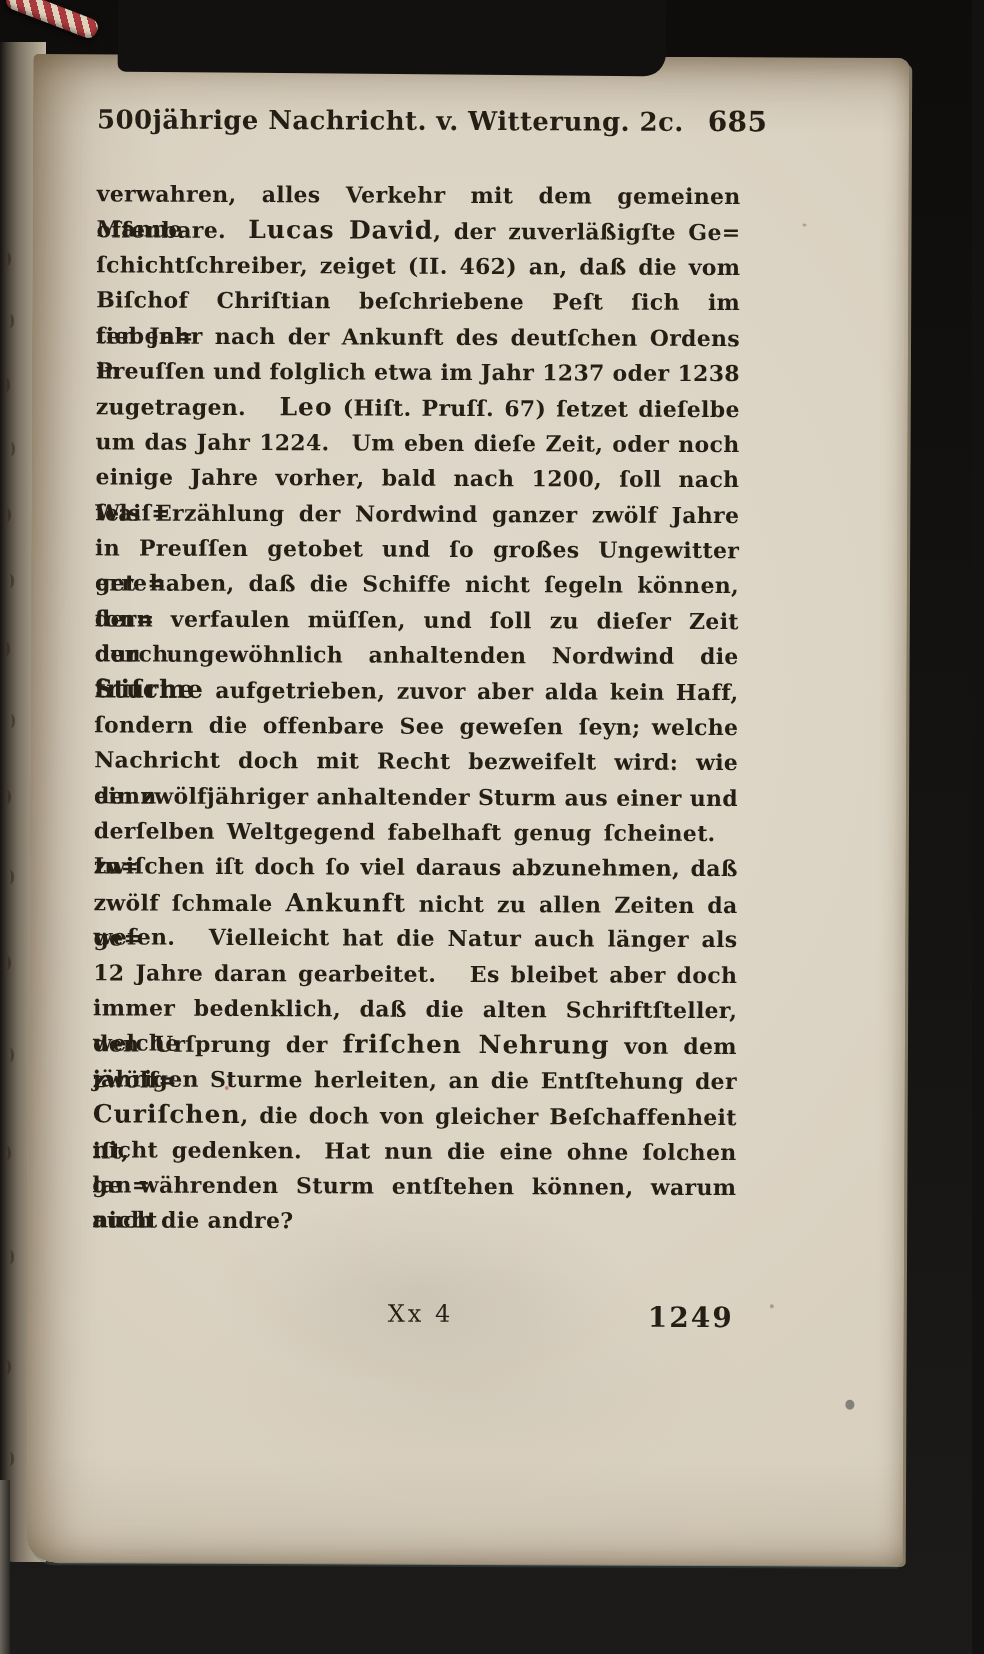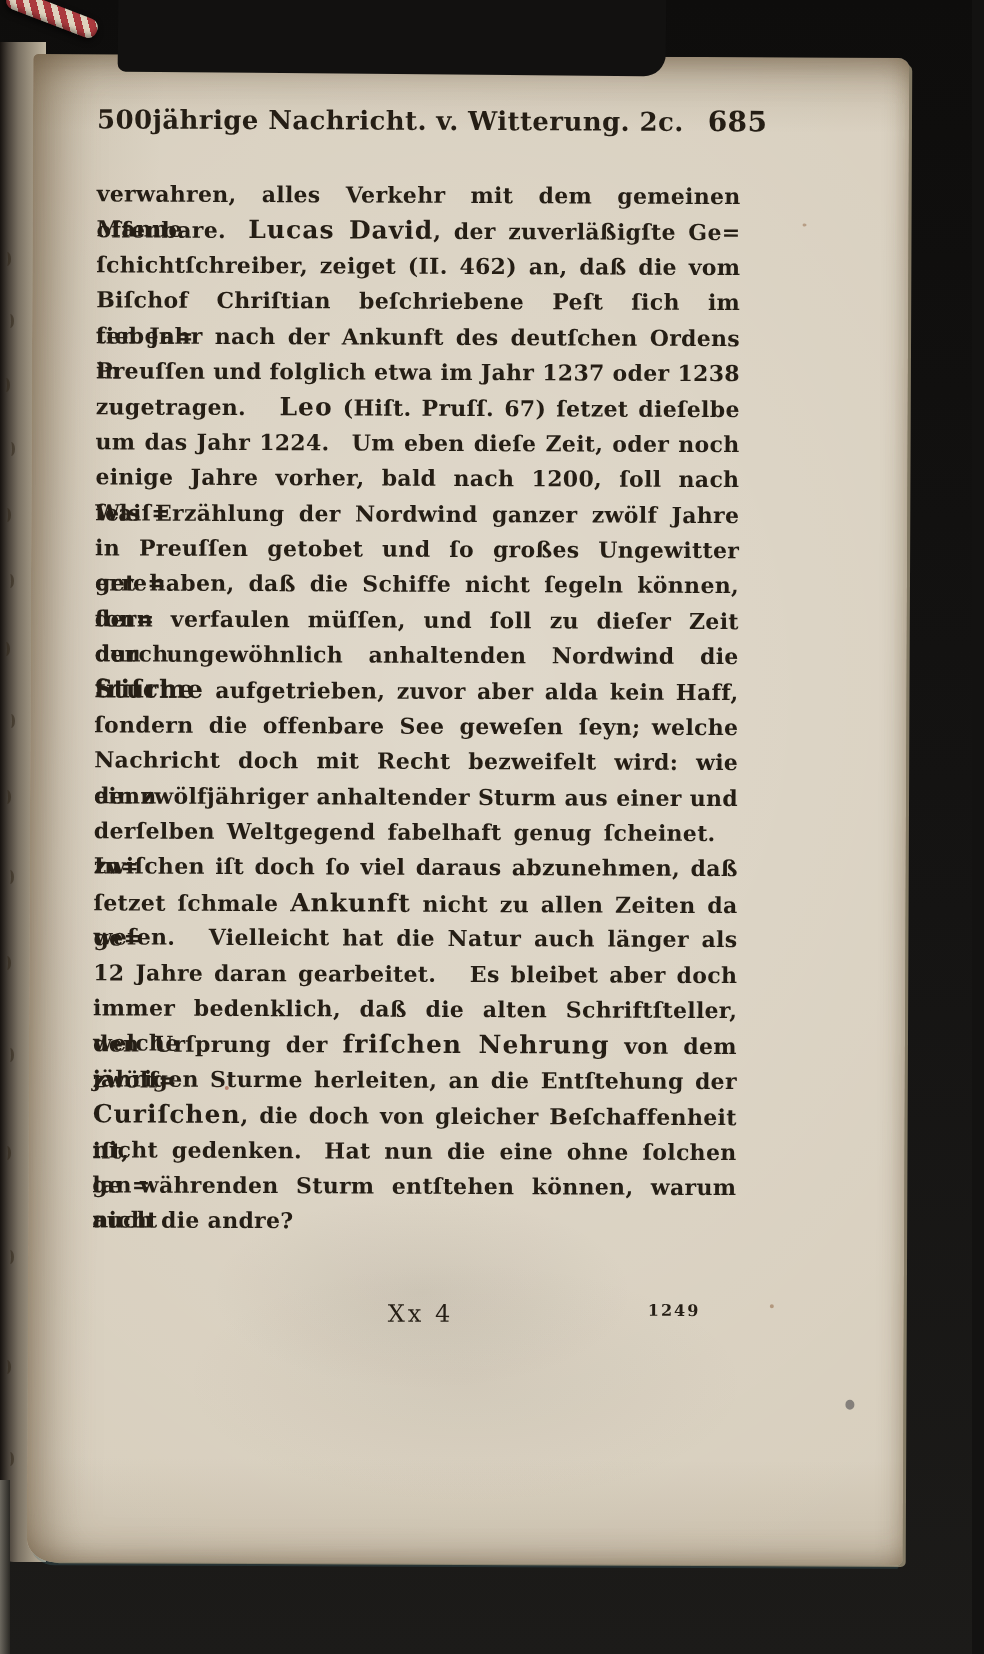--- a/index.html
+++ b/index.html
@@ -48,21 +48,21 @@
   .header{font-size:26px;font-weight:bold;text-align:center;line-height:34px;
     letter-spacing:.4px;white-space:nowrap;}
   .header .pagenum{margin-left:24px;font-size:28px;}
   .body{margin-top:40px;}
   .line{font-size:22px;font-weight:bold;line-height:35.4px;letter-spacing:.3px;
     text-align:justify;text-align-last:justify;height:35.4px;overflow:visible;}
   .line.last{text-align-last:left;}
   .line .em{font-size:25px;letter-spacing:1px;}
   .sig-row{position:absolute;top:1196px;left:0;width:644px;height:40px;}
   .sig{position:absolute;left:296px;font-size:24px;font-weight:normal;letter-spacing:3px;}
-  .catch{position:absolute;left:556px;font-size:16px;font-weight:bold;letter-spacing:2px;}
+  .catch{position:absolute;left:556px;font-size:28px;font-weight:bold;letter-spacing:2px;}
   .speck{position:absolute;border-radius:50%;}
   .s1{left:818px;top:1342px;width:9px;height:10px;background:rgba(118,114,110,.85);}
   .s2{left:742px;top:1247px;width:4px;height:4px;background:rgba(140,95,60,.5);}
   .s3{left:196px;top:1031px;width:4px;height:4px;background:rgba(150,60,40,.55);}
   .s4{left:770px;top:166px;width:4px;height:3px;background:rgba(140,95,60,.45);}
   
   .board-edge{position:absolute;left:0;top:1480px;width:10px;height:174px;
     background:linear-gradient(90deg,#6b675e,#2a2824);}
 </style>
 </head>
@@ -110,21 +110,21 @@
           <div class="line"><span>in Preuſſen getobet und ſo großes Ungewitter erre=</span></div>
           <div class="line"><span>get haben, daß die Schiffe nicht ſegeln können, ſon=</span></div>
           <div class="line"><span>dern verfaulen müſſen, und ſoll zu dieſer Zeit durch</span></div>
           <div class="line"><span>den ungewöhnlich anhaltenden Nordwind die </span><span class="em">friſche</span></div>
           <div class="line"><span class="em">Sturme</span><span> aufgetrieben, zuvor aber alda kein Haff,</span></div>
           <div class="line"><span>ſondern die offenbare See geweſen ſeyn; welche</span></div>
           <div class="line"><span>Nachricht doch mit Recht bezweifelt wird: wie denn</span></div>
           <div class="line"><span>ein zwölfjähriger anhaltender Sturm aus einer und</span></div>
           <div class="line"><span>derſelben Weltgegend fabelhaft genug ſcheinet. In=</span></div>
           <div class="line"><span>zwiſchen iſt doch ſo viel daraus abzunehmen, daß</span></div>
-          <div class="line"><span>ſetzet ſchmale </span><span class="em">Ankunft</span><span> nicht zu allen Zeiten da ge=</span></div>
+          <div class="line"><span>zwölf ſchmale </span><span class="em">Ankunft</span><span> nicht zu allen Zeiten da ge=</span></div>
           <div class="line"><span>weſen.  Vielleicht hat die Natur auch länger als</span></div>
           <div class="line"><span>12 Jahre daran gearbeitet.  Es bleibet aber doch</span></div>
           <div class="line"><span>immer bedenklich, daß die alten Schriftſteller, welche</span></div>
           <div class="line"><span>den Urſprung der </span><span class="em">friſchen Nehrung</span><span> von dem zwölf=</span></div>
           <div class="line"><span>jährigen Sturme herleiten, an die Entſtehung der</span></div>
           <div class="line"><span class="em">Curiſchen</span><span>, die doch von gleicher Beſchaffenheit iſt,</span></div>
           <div class="line"><span>nicht gedenken. Hat nun die eine ohne ſolchen lan=</span></div>
           <div class="line"><span>ge währenden Sturm entſtehen können, warum nicht</span></div>
           <div class="line last"><span>auch die andre?</span></div>
         </div>

